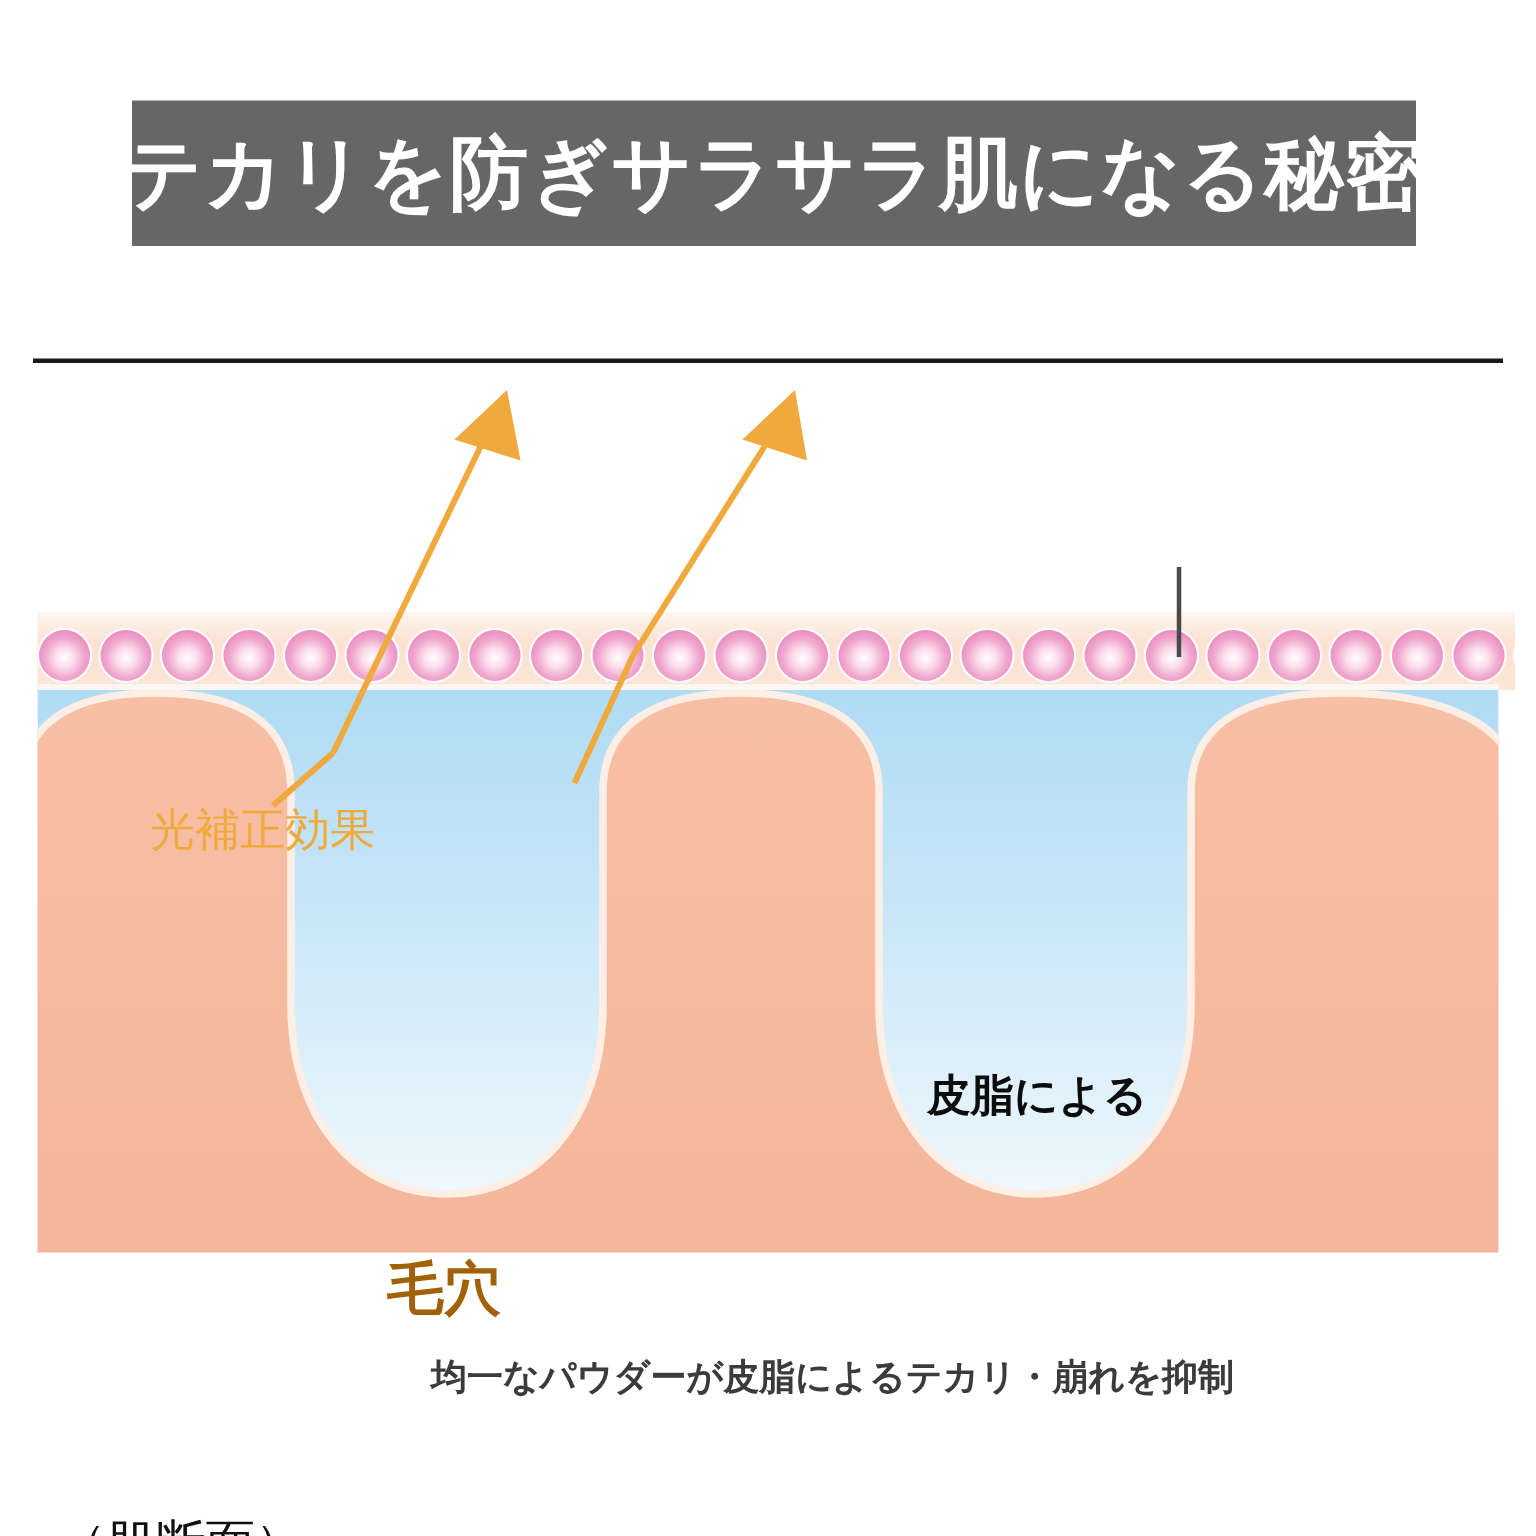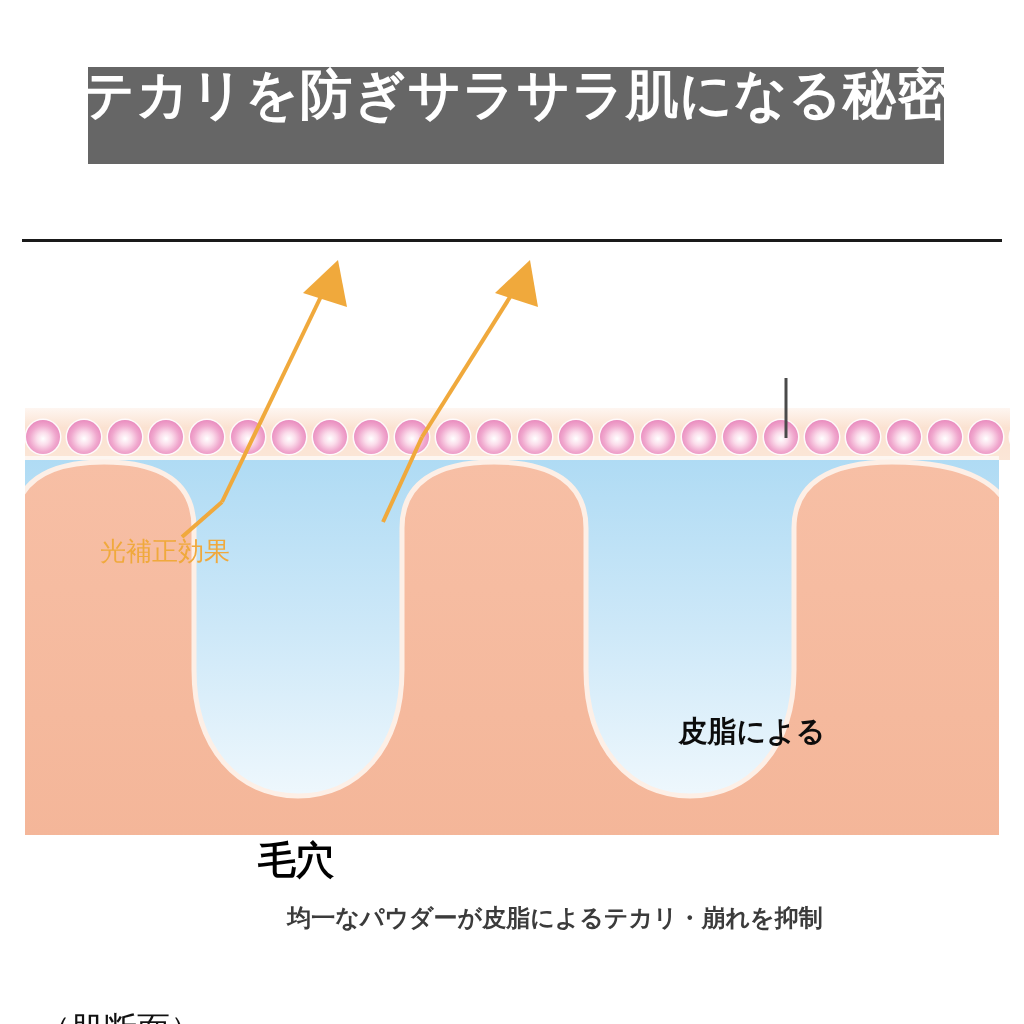--- a/index.html
+++ b/index.html
@@ -17,21 +17,21 @@
 
   
   #title-banner {
     position: absolute;
     left: 88px;
     top: 67px;
     width: 856px;
     height: 97px;
     background: #666666;
     display: flex;
-    align-items: flex-start;
+    align-items: center;
     justify-content: center;
   }
   #title-text {
     color: #ffffff;
     font-size: 54px;
     font-weight: bold;
     letter-spacing: 1px;
     white-space: nowrap;
     line-height: 1;
     transform: scaleX(0.97);
@@ -67,45 +67,45 @@
   
   .lbl {
     position: absolute;
     white-space: nowrap;
     line-height: 1.18;
   }
   #label-light-effect {
     left: 100px;
     top: 296px;
     color: #F0A93C;
-    font-size: 26px;
+    font-size: 30px;
     font-weight: 500;
   }
   #label-powder-callout {
     left: 640px;
     top: 297px;
     color: #111111;
     font-size: 29px;
     font-weight: 500;
     text-align: left;
   }
   #label-sebum-control {
     left: 618px;
     top: 474px;
     width: 268px;
     color: #0c0c0c;
     font-size: 29px;
     font-weight: bold;
-    text-align: center;
+    text-align: left;
     white-space: normal;
   }
   #label-pore {
     left: 258px;
     top: 598px;
-    color: #000000;
+    color: #a16207;
     font-size: 38px;
     font-weight: bold;
   }
   #label-cross-section {
     left: 38px;
     top: 770px;
     color: #111111;
     font-size: 33px;
     font-weight: 500;
   }

